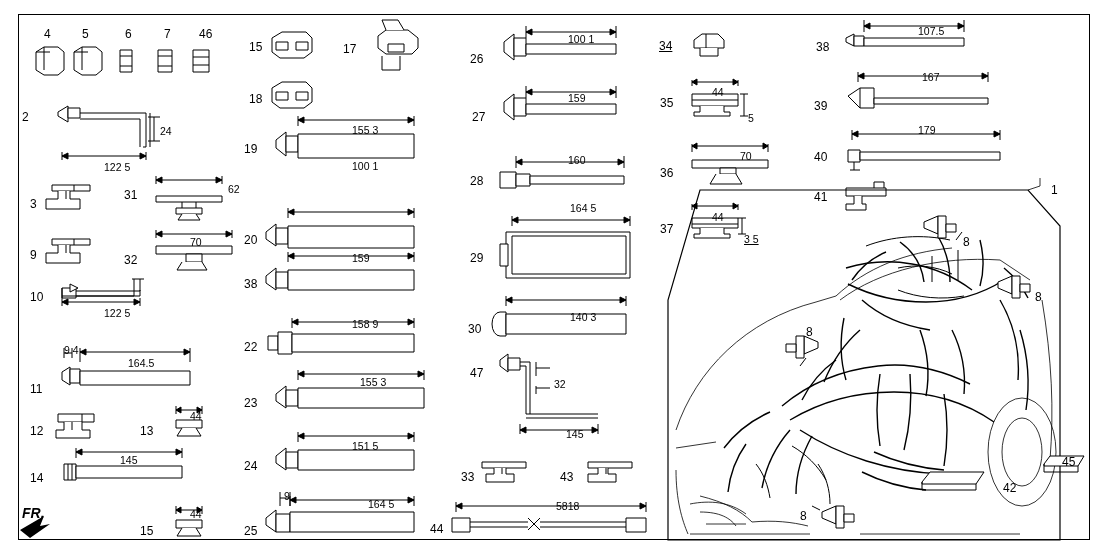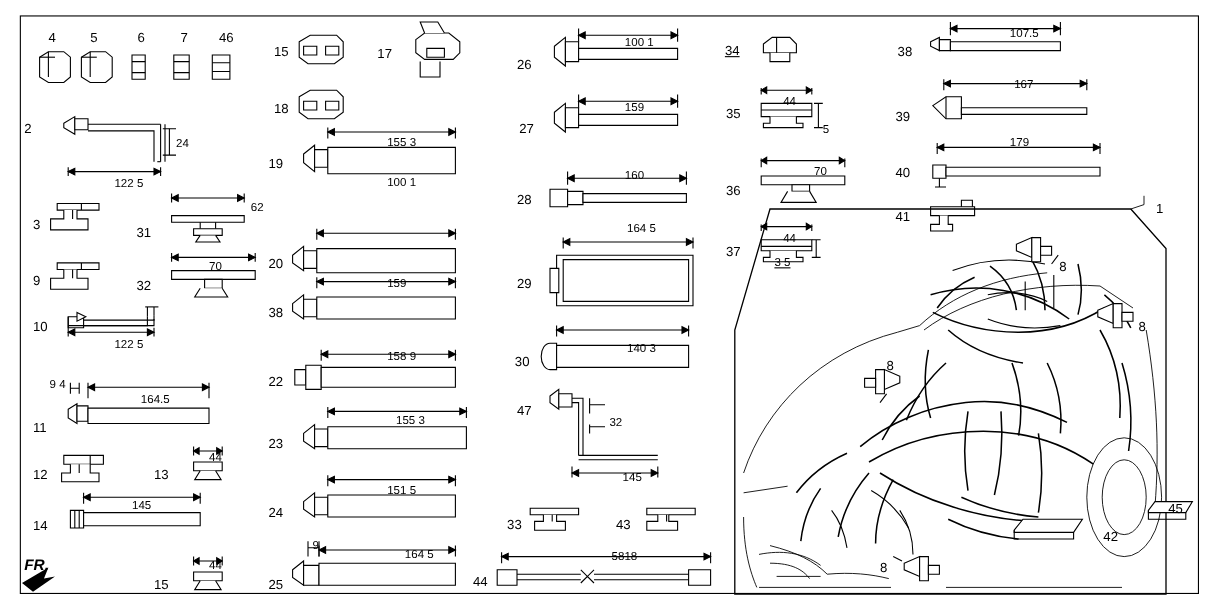--- a/index.html
+++ b/index.html
@@ -460,21 +460,21 @@
       <div class="num" style="left: 249px; top: 92px;">18</div>
       <div class="num" style="left: 470px; top: 52px;">26</div>
       <div class="num" style="left: 659px; top: 39px; text-decoration: underline;">34</div>
       <div class="num" style="left: 816px; top: 40px;">38</div>
       <div class="num" style="left: 22px; top: 110px;">2</div>
       <div class="num" style="left: 244px; top: 142px;">19</div>
       <div class="num" style="left: 472px; top: 110px;">27</div>
       <div class="num" style="left: 660px; top: 96px;">35</div>
       <div class="num" style="left: 814px; top: 99px;">39</div>
       <div class="num" style="left: 30px; top: 197px;">3</div>
-      <div class="num" style="left: 124px; top: 204px;">31</div>
+      <div class="num" style="left: 124px; top: 188px;">31</div>
       <div class="num" style="left: 244px; top: 233px;">20</div>
       <div class="num" style="left: 470px; top: 174px;">28</div>
       <div class="num" style="left: 660px; top: 166px;">36</div>
       <div class="num" style="left: 814px; top: 150px;">40</div>
       <div class="num" style="left: 30px; top: 248px;">9</div>
       <div class="num" style="left: 124px; top: 253px;">32</div>
       <div class="num" style="left: 244px; top: 277px;">38</div>
       <div class="num" style="left: 470px; top: 251px;">29</div>
       <div class="num" style="left: 660px; top: 222px;">37</div>
       <div class="num" style="left: 814px; top: 190px;">41</div>
@@ -500,21 +500,21 @@
       <div class="num" style="left: 1035px; top: 290px;">8</div>
       <div class="num" style="left: 806px; top: 325px;">8</div>
       <div class="num" style="left: 800px; top: 509px;">8</div>
     </div>
   <div id="dim-layer">
       <div class="dimtxt" style="left: 104px; top: 161px;">122 5</div>
       <div class="dimtxt" style="left: 160px; top: 125px;">24</div>
       <div class="dimtxt" style="left: 184px; top: 183px; padding-left: 44px;">62</div>
       <div class="dimtxt" style="left: 190px; top: 236px;">70</div>
       <div class="dimtxt" style="left: 104px; top: 307px;">122 5</div>
-      <div class="dimtxt" style="left: 45px; top: 344px; text-align: right;">9 4</div>
+      <div class="dimtxt" style="left: 64px; top: 344px; text-align: right;">9 4</div>
       <div class="dimtxt" style="left: 128px; top: 357px;">164.5</div>
       <div class="dimtxt" style="left: 190px; top: 410px;">44</div>
       <div class="dimtxt" style="left: 120px; top: 454px;">145</div>
       <div class="dimtxt" style="left: 190px; top: 508px;">44</div>
       <div class="dimtxt" style="left: 352px; top: 124px;">155 3</div>
       <div class="dimtxt" style="left: 352px; top: 160px;">100 1</div>
       <div class="dimtxt" style="left: 352px; top: 252px;">159</div>
       <div class="dimtxt" style="left: 352px; top: 318px;">158 9</div>
       <div class="dimtxt" style="left: 360px; top: 376px;">155 3</div>
       <div class="dimtxt" style="left: 352px; top: 440px;">151 5</div>
@@ -525,18 +525,18 @@
       <div class="dimtxt" style="left: 568px; top: 154px;">160</div>
       <div class="dimtxt" style="left: 570px; top: 202px;">164 5</div>
       <div class="dimtxt" style="left: 570px; top: 296px; margin-top: 15px;">140 3</div>
       <div class="dimtxt" style="left: 554px; top: 378px;">32</div>
       <div class="dimtxt" style="left: 566px; top: 428px;">145</div>
       <div class="dimtxt" style="left: 556px; top: 500px;">5818</div>
       <div class="dimtxt" style="left: 712px; top: 86px;">44</div>
       <div class="dimtxt" style="left: 748px; top: 112px;">5</div>
       <div class="dimtxt" style="left: 740px; top: 150px;">70</div>
       <div class="dimtxt" style="left: 712px; top: 211px;">44</div>
-      <div class="dimtxt" style="left: 704px; top: 233px; text-decoration: underline;">3 5</div>
+      <div class="dimtxt" style="left: 744px; top: 233px; text-decoration: underline;">3 5</div>
       <div class="dimtxt" style="left: 918px; top: 25px;">107.5</div>
       <div class="dimtxt" style="left: 922px; top: 71px;">167</div>
       <div class="dimtxt" style="left: 918px; top: 124px;">179</div>
     </div>
 </div>
 
 </body></html>

